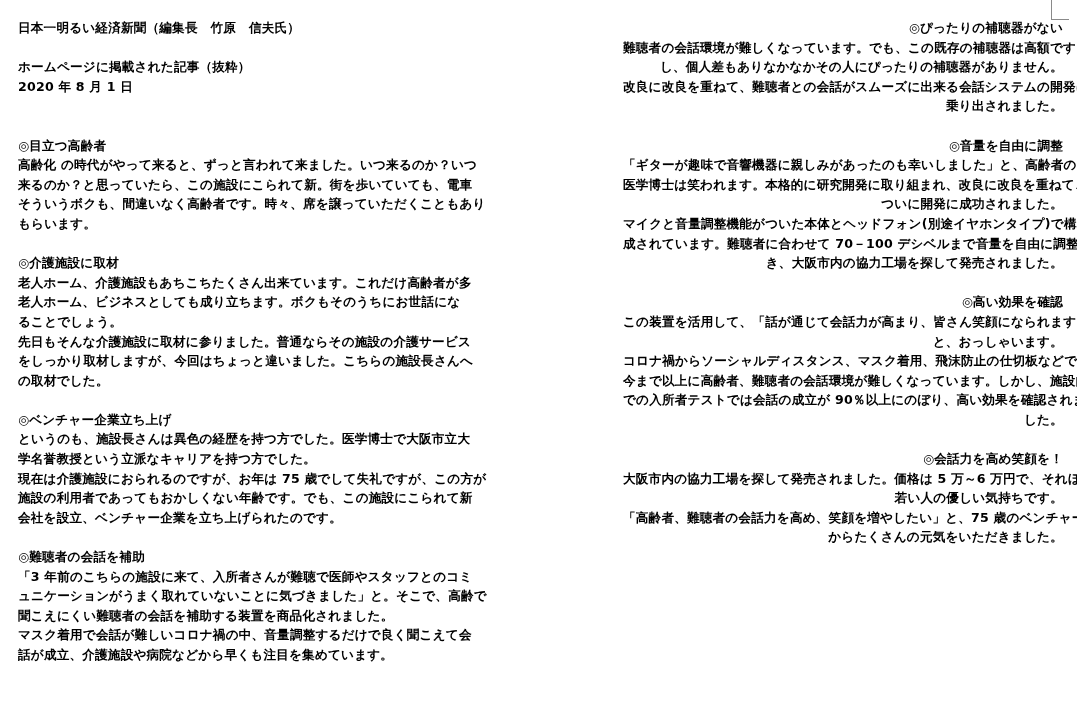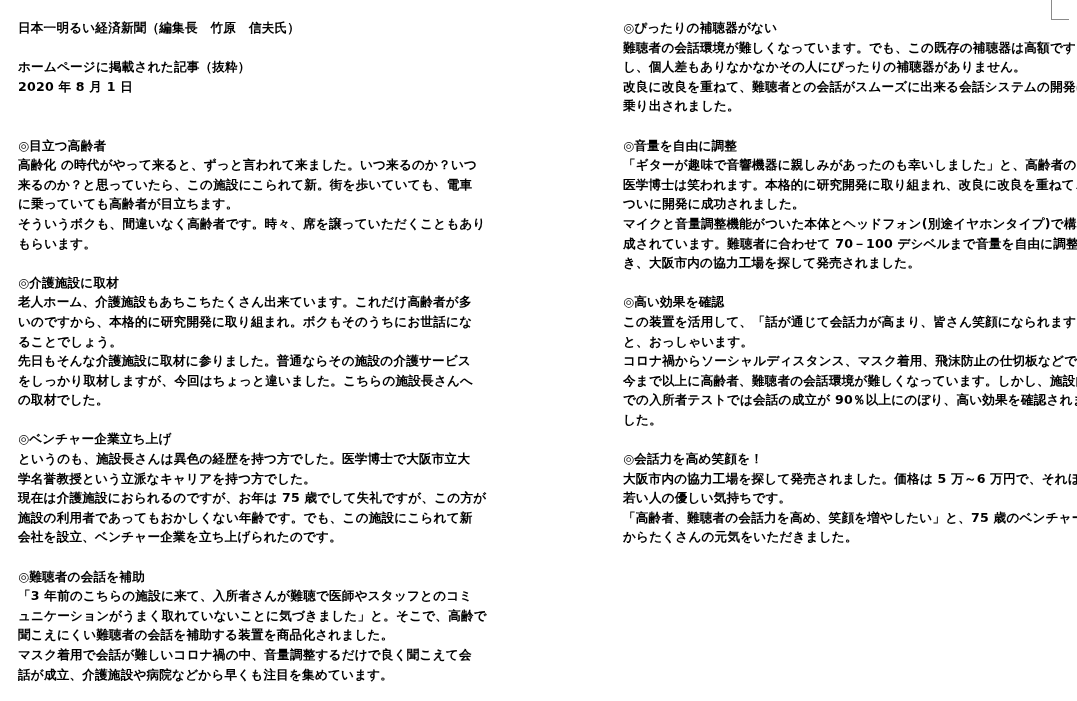--- a/index.html
+++ b/index.html
@@ -1,21 +1,21 @@
 <!DOCTYPE html>
 <html><head>
 <meta charset="utf-8">
 <style>
   html, body { margin:0; padding:0; background:#ffffff; }
   body { width:1077px; height:701px; position:relative; overflow:hidden;
          font-family:"DejaVu Sans", "Liberation Sans", sans-serif; color:#000; }
   .col { position:absolute; top:18px; font-size:12.6px; font-weight:bold;
          line-height:19.6px; letter-spacing:0.2px; }
   .col-left { left:18px; width:470px; }
-  .col-right { left:623px; width:440px; }
+  .col-right { left:623px; width:440px;text-align:right; }
   .line { white-space:nowrap; display:block; height:19.6px; }
   .blank { display:block; height:19.6px; }
   .corner-mark { position:absolute; left:1051px; top:0; width:17px; height:19px;
                  border-left:1px solid #8a8a8a; border-bottom:1px solid #8a8a8a; }
 </style>
 </head>
 <body>
 
 <div class="corner-mark"></div>
 
@@ -24,30 +24,29 @@
   <span class="blank"></span>
   <span class="line">ホームページに掲載された記事（抜粋）</span>
   <span class="line">2020 年 8 月 1 日</span>
   <span class="blank"></span>
   <span class="blank"></span>
 
   <div>
     <span class="line">◎目立つ高齢者</span>
     <span class="line">高齢化 の時代がやって来ると、ずっと言われて来ました。いつ来るのか？いつ</span>
     <span class="line">来るのか？と思っていたら、この施設にこられて新。街を歩いていても、電車</span>
-    <span class="line">に乗っていても高齢者が目立ちます。</span>
     <span class="line">そういうボクも、間違いなく高齢者です。時々、席を譲っていただくこともあり</span>
     <span class="line">もらいます。</span>
   </div>
   <span class="blank"></span>
 
   <div>
     <span class="line">◎介護施設に取材</span>
     <span class="line">老人ホーム、介護施設もあちこちたくさん出来ています。これだけ高齢者が多</span>
-    <span class="line">いのですから、本格的に研究開発に取り組まれ。ボクもそのうちにお世話にな</span>
+    <span class="line">老人ホーム、ビジネスとしても成り立ちます。ボクもそのうちにお世話にな</span>
     <span class="line">ることでしょう。</span>
     <span class="line">先日もそんな介護施設に取材に参りました。普通ならその施設の介護サービス</span>
     <span class="line">をしっかり取材しますが、今回はちょっと違いました。こちらの施設長さんへ</span>
     <span class="line">の取材でした。</span>
   </div>
   <span class="blank"></span>
 
   <div>
     <span class="line">◎ベンチャー企業立ち上げ</span>
     <span class="line">というのも、施設長さんは異色の経歴を持つ方でした。医学博士で大阪市立大</span>

